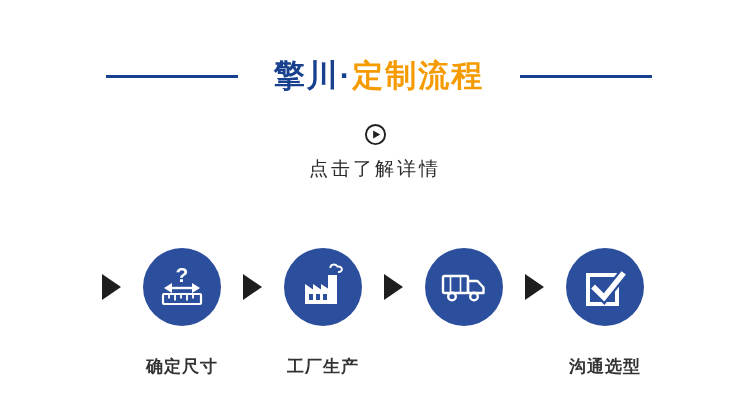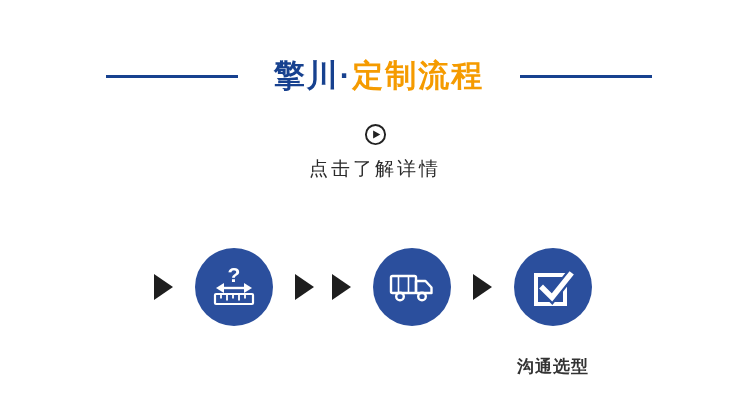--- a/index.html
+++ b/index.html
@@ -75,26 +75,39 @@
       <div class="circle">
         <svg viewBox="0 0 48 48">
           <text x="24" y="19" text-anchor="middle" font-size="21" font-weight="bold" fill="#fff" font-family="'Liberation Sans',sans-serif">?</text>
           <line x1="12" y1="25" x2="36" y2="25" stroke="#fff" stroke-width="2.4"></line>
           <path d="M6 25 l8 -5 v10 z" fill="#fff"></path>
           <path d="M42 25 l-8 -5 v10 z" fill="#fff"></path>
           <rect x="5" y="31" width="38" height="10" rx="1" fill="none" stroke="#fff" stroke-width="2.2"></rect>
           <path d="M11 31 v4.5 M17 31 v6.5 M23 31 v4.5 M29 31 v6.5 M35 31 v4.5" stroke="#fff" stroke-width="1.8"></path>
         </svg>
       </div>
+      <div class="step-label">确定尺寸</div>
     </div>
 
     <div class="arrow-wrap">
         <div class="arrow"></div>
       </div>
 
+    <div class="step">
+      <div class="circle">
+        <svg viewBox="0 0 48 48">
+          <path d="M6 41 L6 21 L14 26.5 L14 21 L22 26.5 L22 21 L29 25.5 L29 12 L38 12 L38 41 Z" fill="#fff"></path>
+          <rect class="blue-fill" x="10" y="31" width="4" height="6"></rect>
+          <rect class="blue-fill" x="17" y="31" width="4" height="6"></rect>
+          <rect class="blue-fill" x="24" y="31" width="4" height="6"></rect>
+          <path d="M39 9 c5 0.5 5.5 -6 -0.5 -5.5 c-2 -3.5 -7.5 -2 -7 1.5" fill="none" stroke="#fff" stroke-width="2"></path>
+        </svg>
+      </div>
+      <div class="step-label">工厂生产</div>
+    </div>
 
     <div class="arrow-wrap">
         <div class="arrow"></div>
       </div>
 
     <div class="step">
       <div class="circle">
         <svg viewBox="0 0 48 48">
           <rect x="3" y="13" width="25" height="17" rx="1.5" fill="none" stroke="#fff" stroke-width="2.4"></rect>
           <path d="M10.5 13 v17 M20.5 13 v17" stroke="#fff" stroke-width="1.6"></path>

